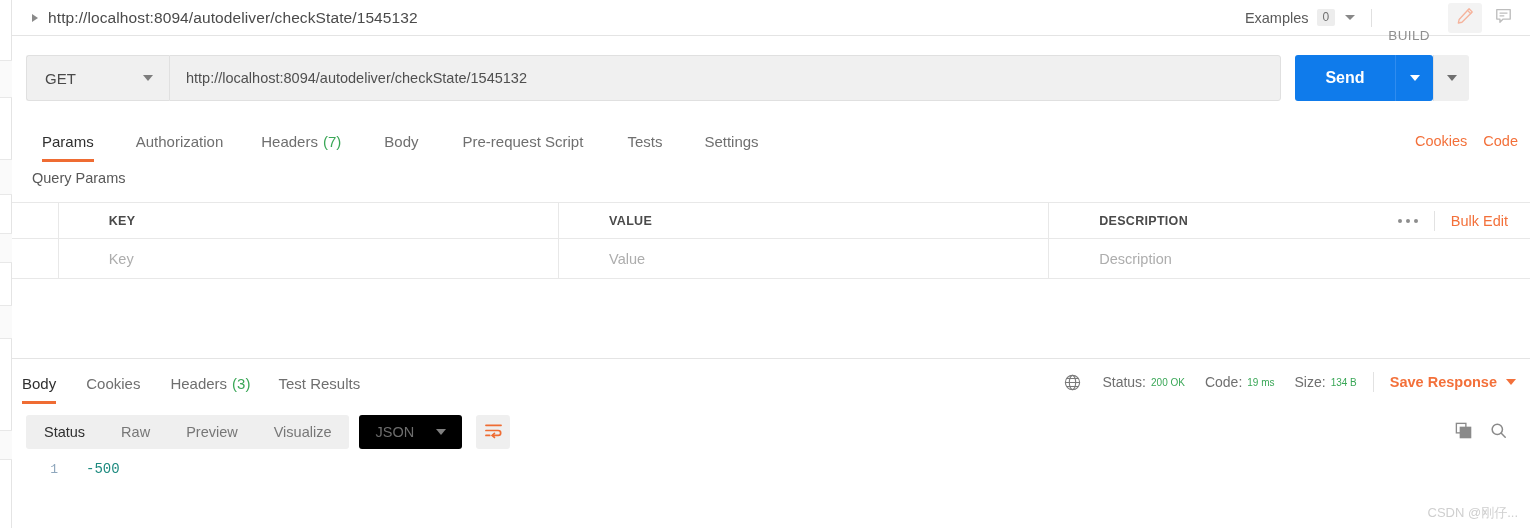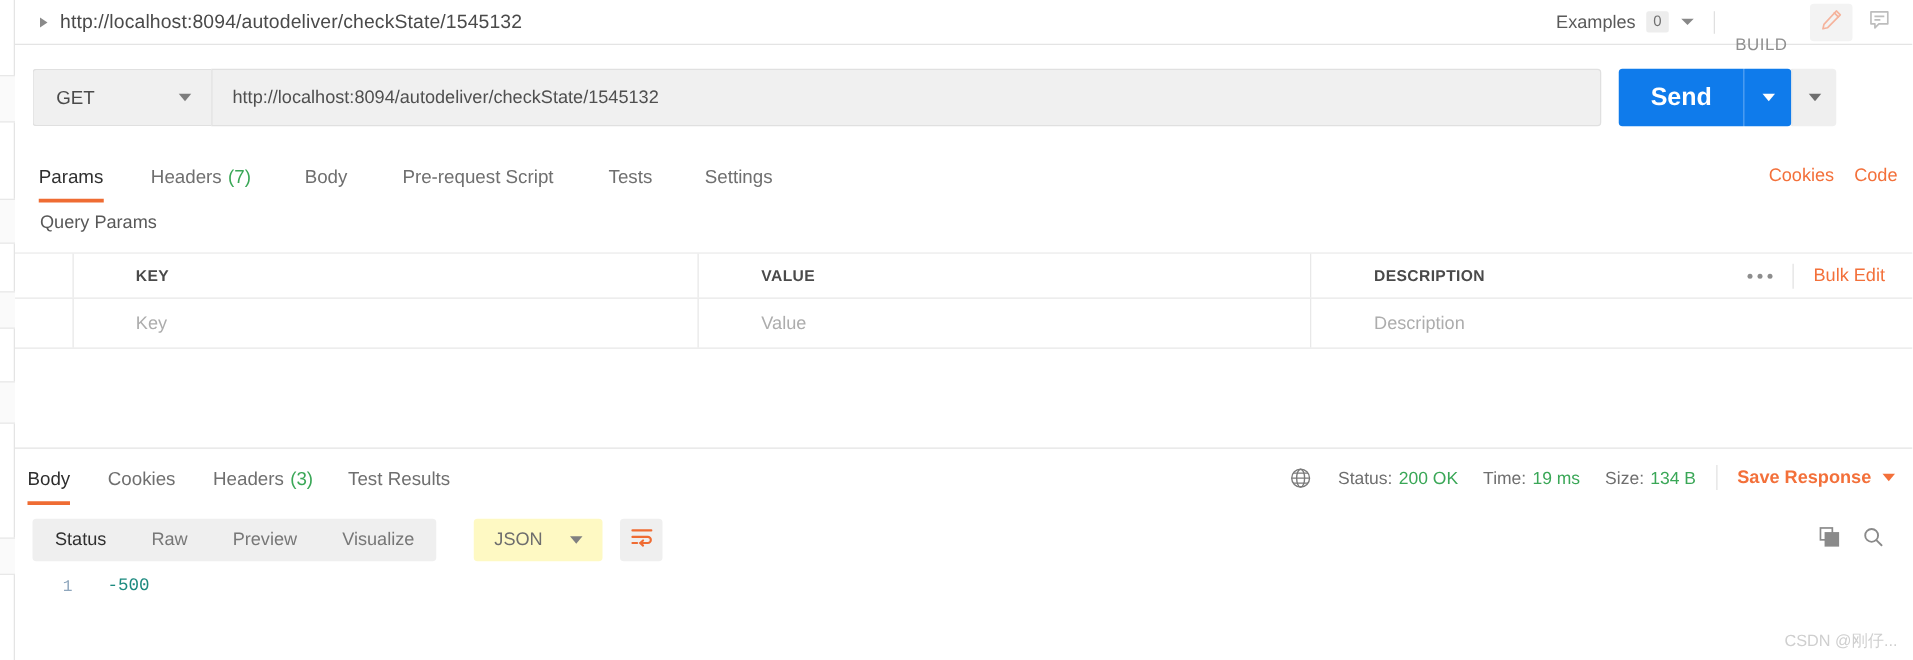--- a/index.html
+++ b/index.html
@@ -114,21 +114,21 @@
     border-radius: 0 3px 3px 0;
     display: flex; align-items: center;
   }
   .url-text { margin-left: 16px; font-size: 14.5px; color: #4f4f4f; }
   .send-btn {
     margin-left: 14px;
     height: 46px; width: 100px;
     background: #0f7beb;
     border-radius: 3px 0 0 3px;
     display: flex; align-items: center; justify-content: center;
-    color: #fff; font-size: 20px; font-weight: bold;
+    color: #fff; font-size: 16px; font-weight: bold;
     cursor: pointer;
   }
   .send-caret-btn {
     height: 46px; width: 38px;
     background: #0f7beb;
     border-left: 1px solid #2f8cef;
     border-radius: 0 3px 3px 0;
     display: flex; align-items: center; justify-content: center;
     cursor: pointer;
   }
@@ -224,21 +224,21 @@
   }
 
   
   .resptabs {
     position: absolute; left: 12px; top: 362px;
     width: 1518px; height: 40px;
     display: flex; align-items: flex-start;
   }
   .resptabs-right { margin-left: auto; display: flex; align-items: center; height: 40px; }
   .meta-label { font-size: 14px; color: #6f6f6f; text-align: right; }
-  .meta-val { font-size: 14px; color: #3aa757; margin-left: 5px; }
+  .meta-val { font-size: 10px; color: #3aa757; margin-left: 5px; }
   .meta-grp { display: flex; align-items: center; margin-left: 20px; }
   .save-resp { color: #f3703a; font-size: 14.5px; font-weight: bold; cursor: pointer; }
   .sr-caret {
     margin-left: 9px;
     width: 0; height: 0;
     border-top: 6px solid #f3703a;
     border-left: 5px solid transparent;
     border-right: 5px solid transparent;
   }
 
@@ -256,23 +256,23 @@
     display: flex; align-items: center;
   }
   .pill {
     height: 34px; display: flex; align-items: center;
     padding: 0 18px;
     font-size: 14.5px; color: #777;
     cursor: pointer;
   }
   .pill.active { color: #2f2f2f; }
   .json-pill {
-    margin-left: 30px;
+    margin-left: 10px;
     height: 34px;
-    background: #fef9c3;
+    background: #000000;
     border-radius: 3px;
     display: flex; align-items: center;
     padding: 0 16px;
     cursor: pointer;
   }
   .json-label { font-size: 14.5px; color: #6e6e6e; }
   .json-caret {
     margin-left: 22px;
     width: 0; height: 0;
     border-top: 6px solid #808080;
@@ -371,23 +371,26 @@
     <div class="send-caret-btn">
       <span class="send-caret"></span>
     </div>
 
     <div class="save-caret-btn">
       <span class="save-caret"></span>
     </div>
   </div>
 
   <div class="reqtabs">
-    <div class="tab active" style="margin-left:19px;">
+    <div class="tab active" style="margin-left:30px;">
       <span>Params</span>
       <span class="underline"></span>
+    </div>
+    <div class="tab" style="margin-left:42px;">
+      <span>Authorization</span>
     </div>
     <div class="tab" style="margin-left:38px;">
       <span>Headers</span>
       <span class="tabcount">(7)</span>
     </div>
     <div class="tab" style="margin-left:43px;">
       <span>Body</span>
     </div>
     <div class="tab" style="margin-left:44px;">
       <span>Pre-request Script</span>
@@ -468,21 +471,21 @@
           <circle cx="12" cy="12" r="9"></circle>
           <ellipse cx="12" cy="12" rx="4" ry="9"></ellipse>
           <path d="M3 12h18M4.5 7h15M4.5 17h15"></path>
         </svg>
       </span>
       <span class="meta-grp">
         <span class="meta-label">Status:</span>
         <span class="meta-val">200 OK</span>
       </span>
       <span class="meta-grp">
-        <span class="meta-label">Time:</span>
+        <span class="meta-label">Code:</span>
         <span class="meta-val">19 ms</span>
       </span>
       <span class="meta-grp">
         <span class="meta-label">Size:</span>
         <span class="meta-val">134 B</span>
       </span>
       <span class="sep-v"></span>
       <span class="save-resp">Save Response</span>
       <span class="sr-caret"></span>
       <span style="width:14px;"></span>

